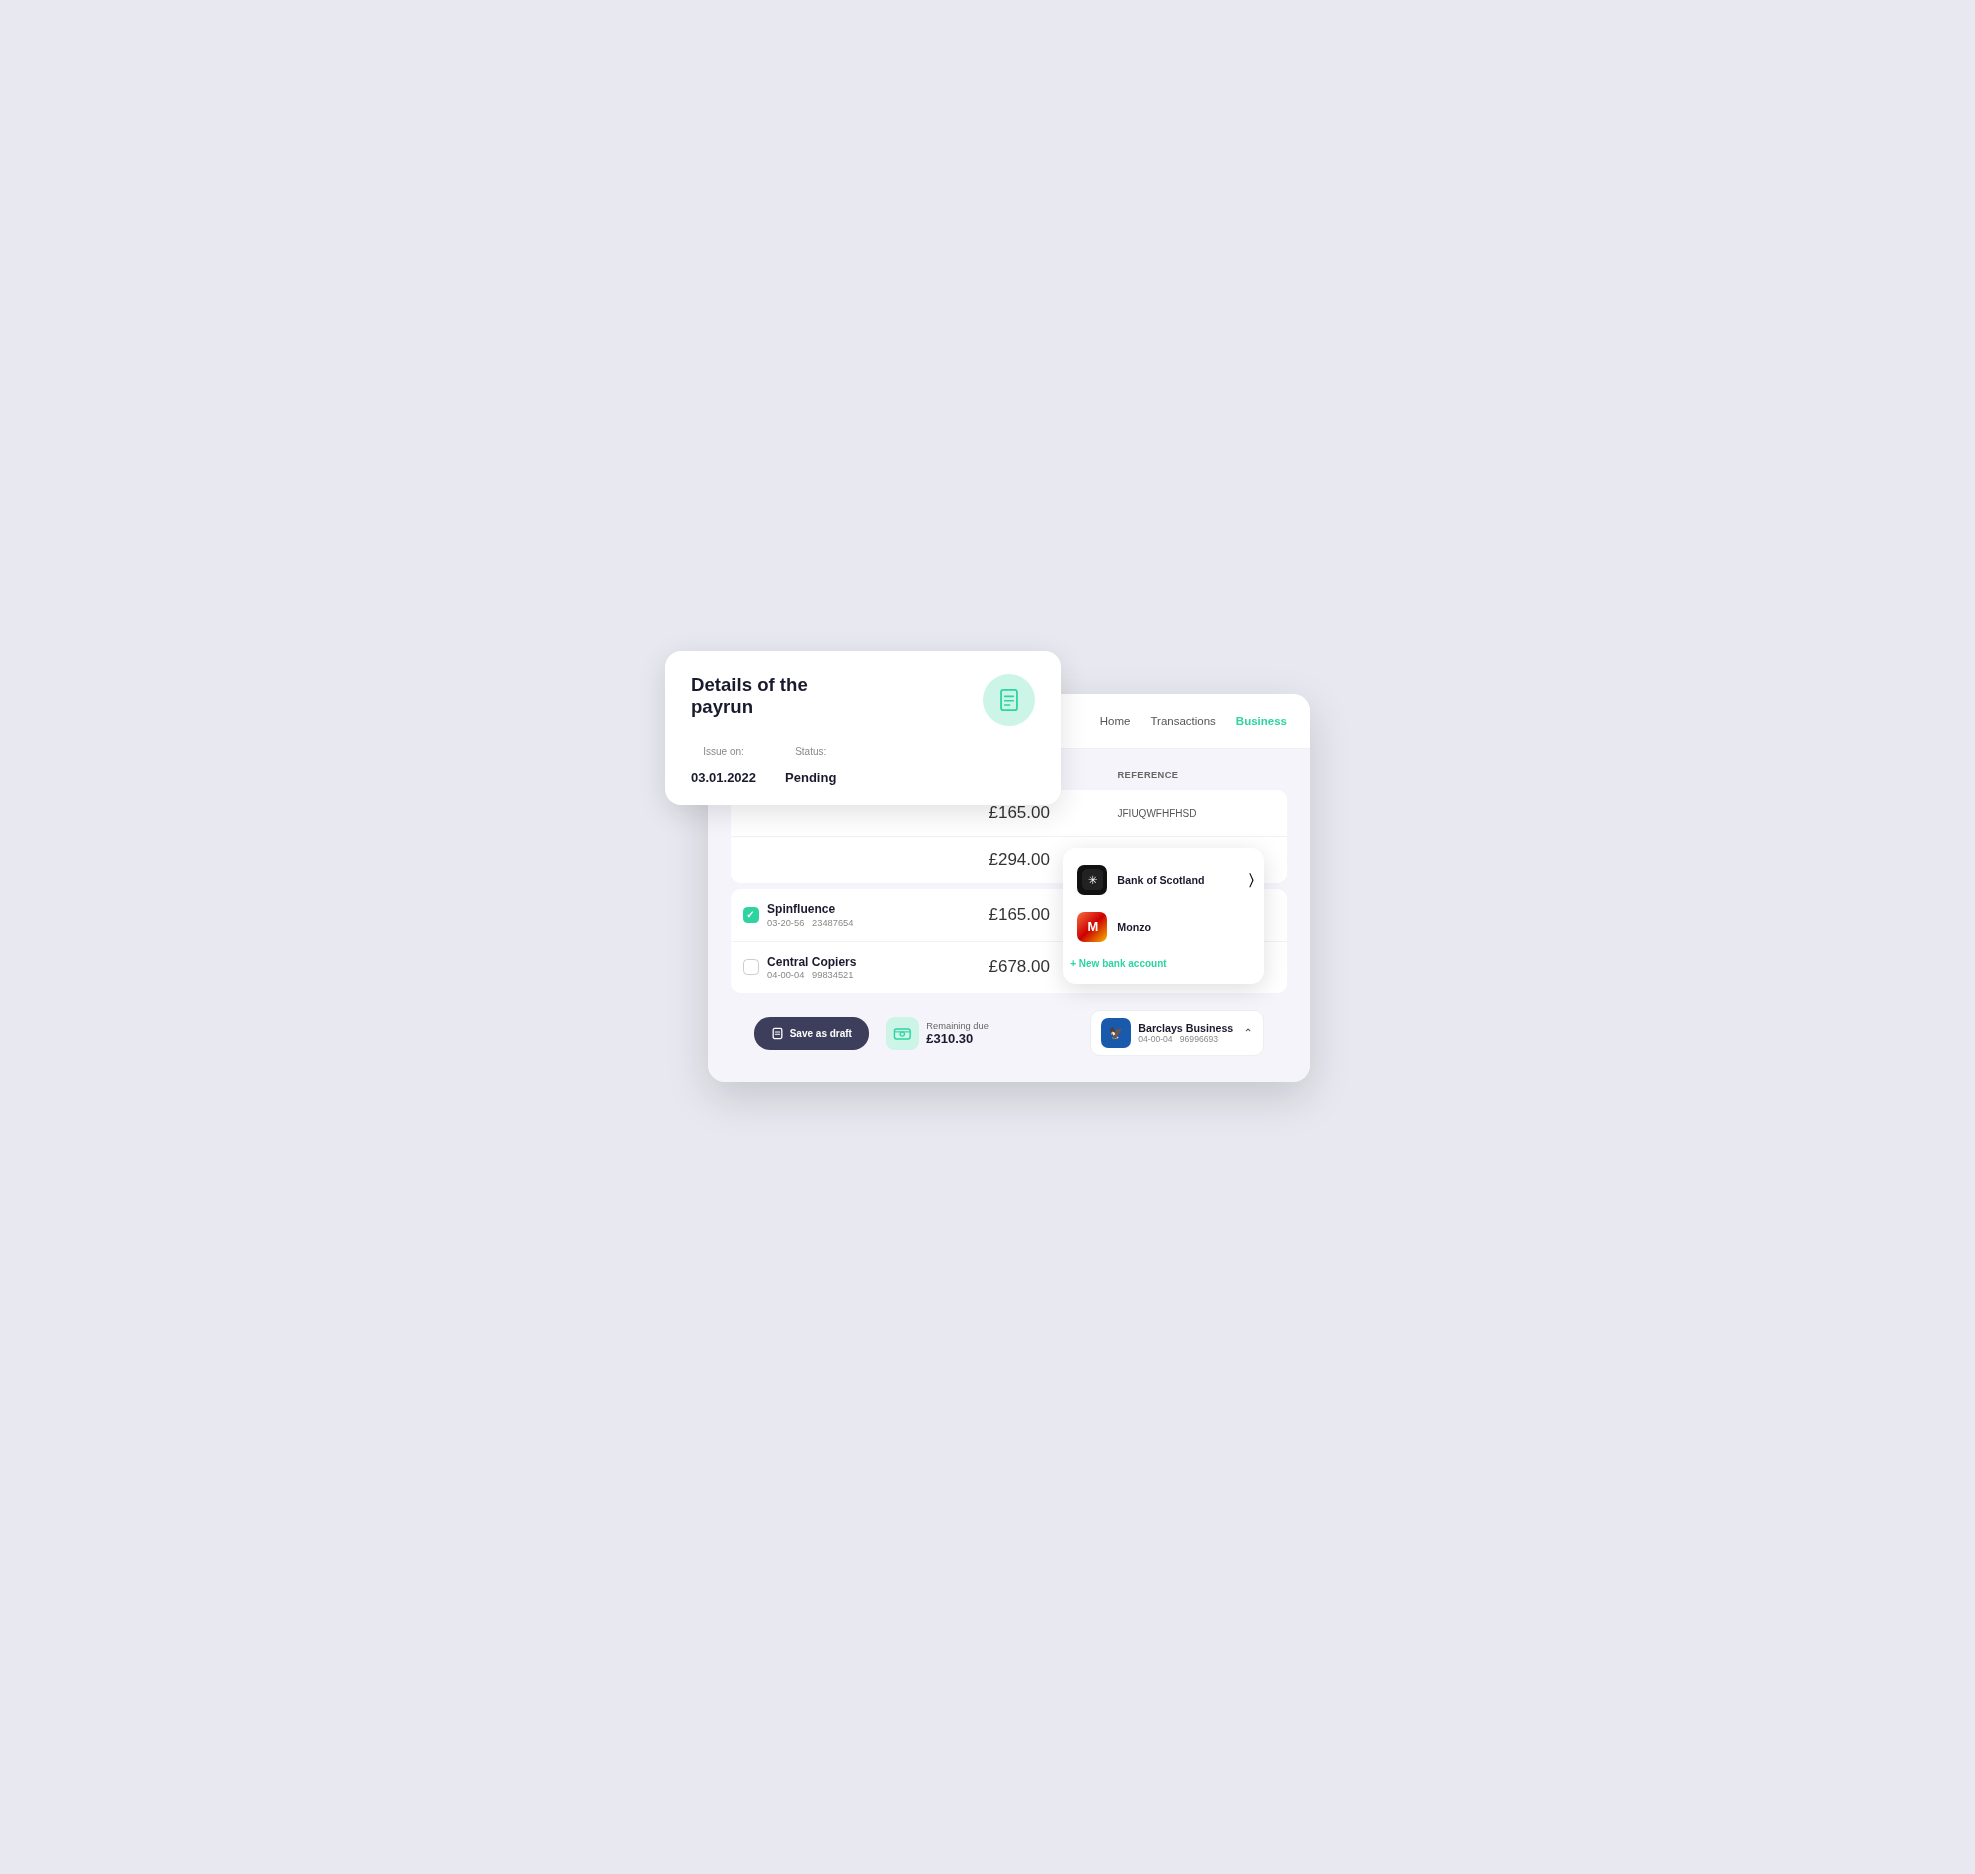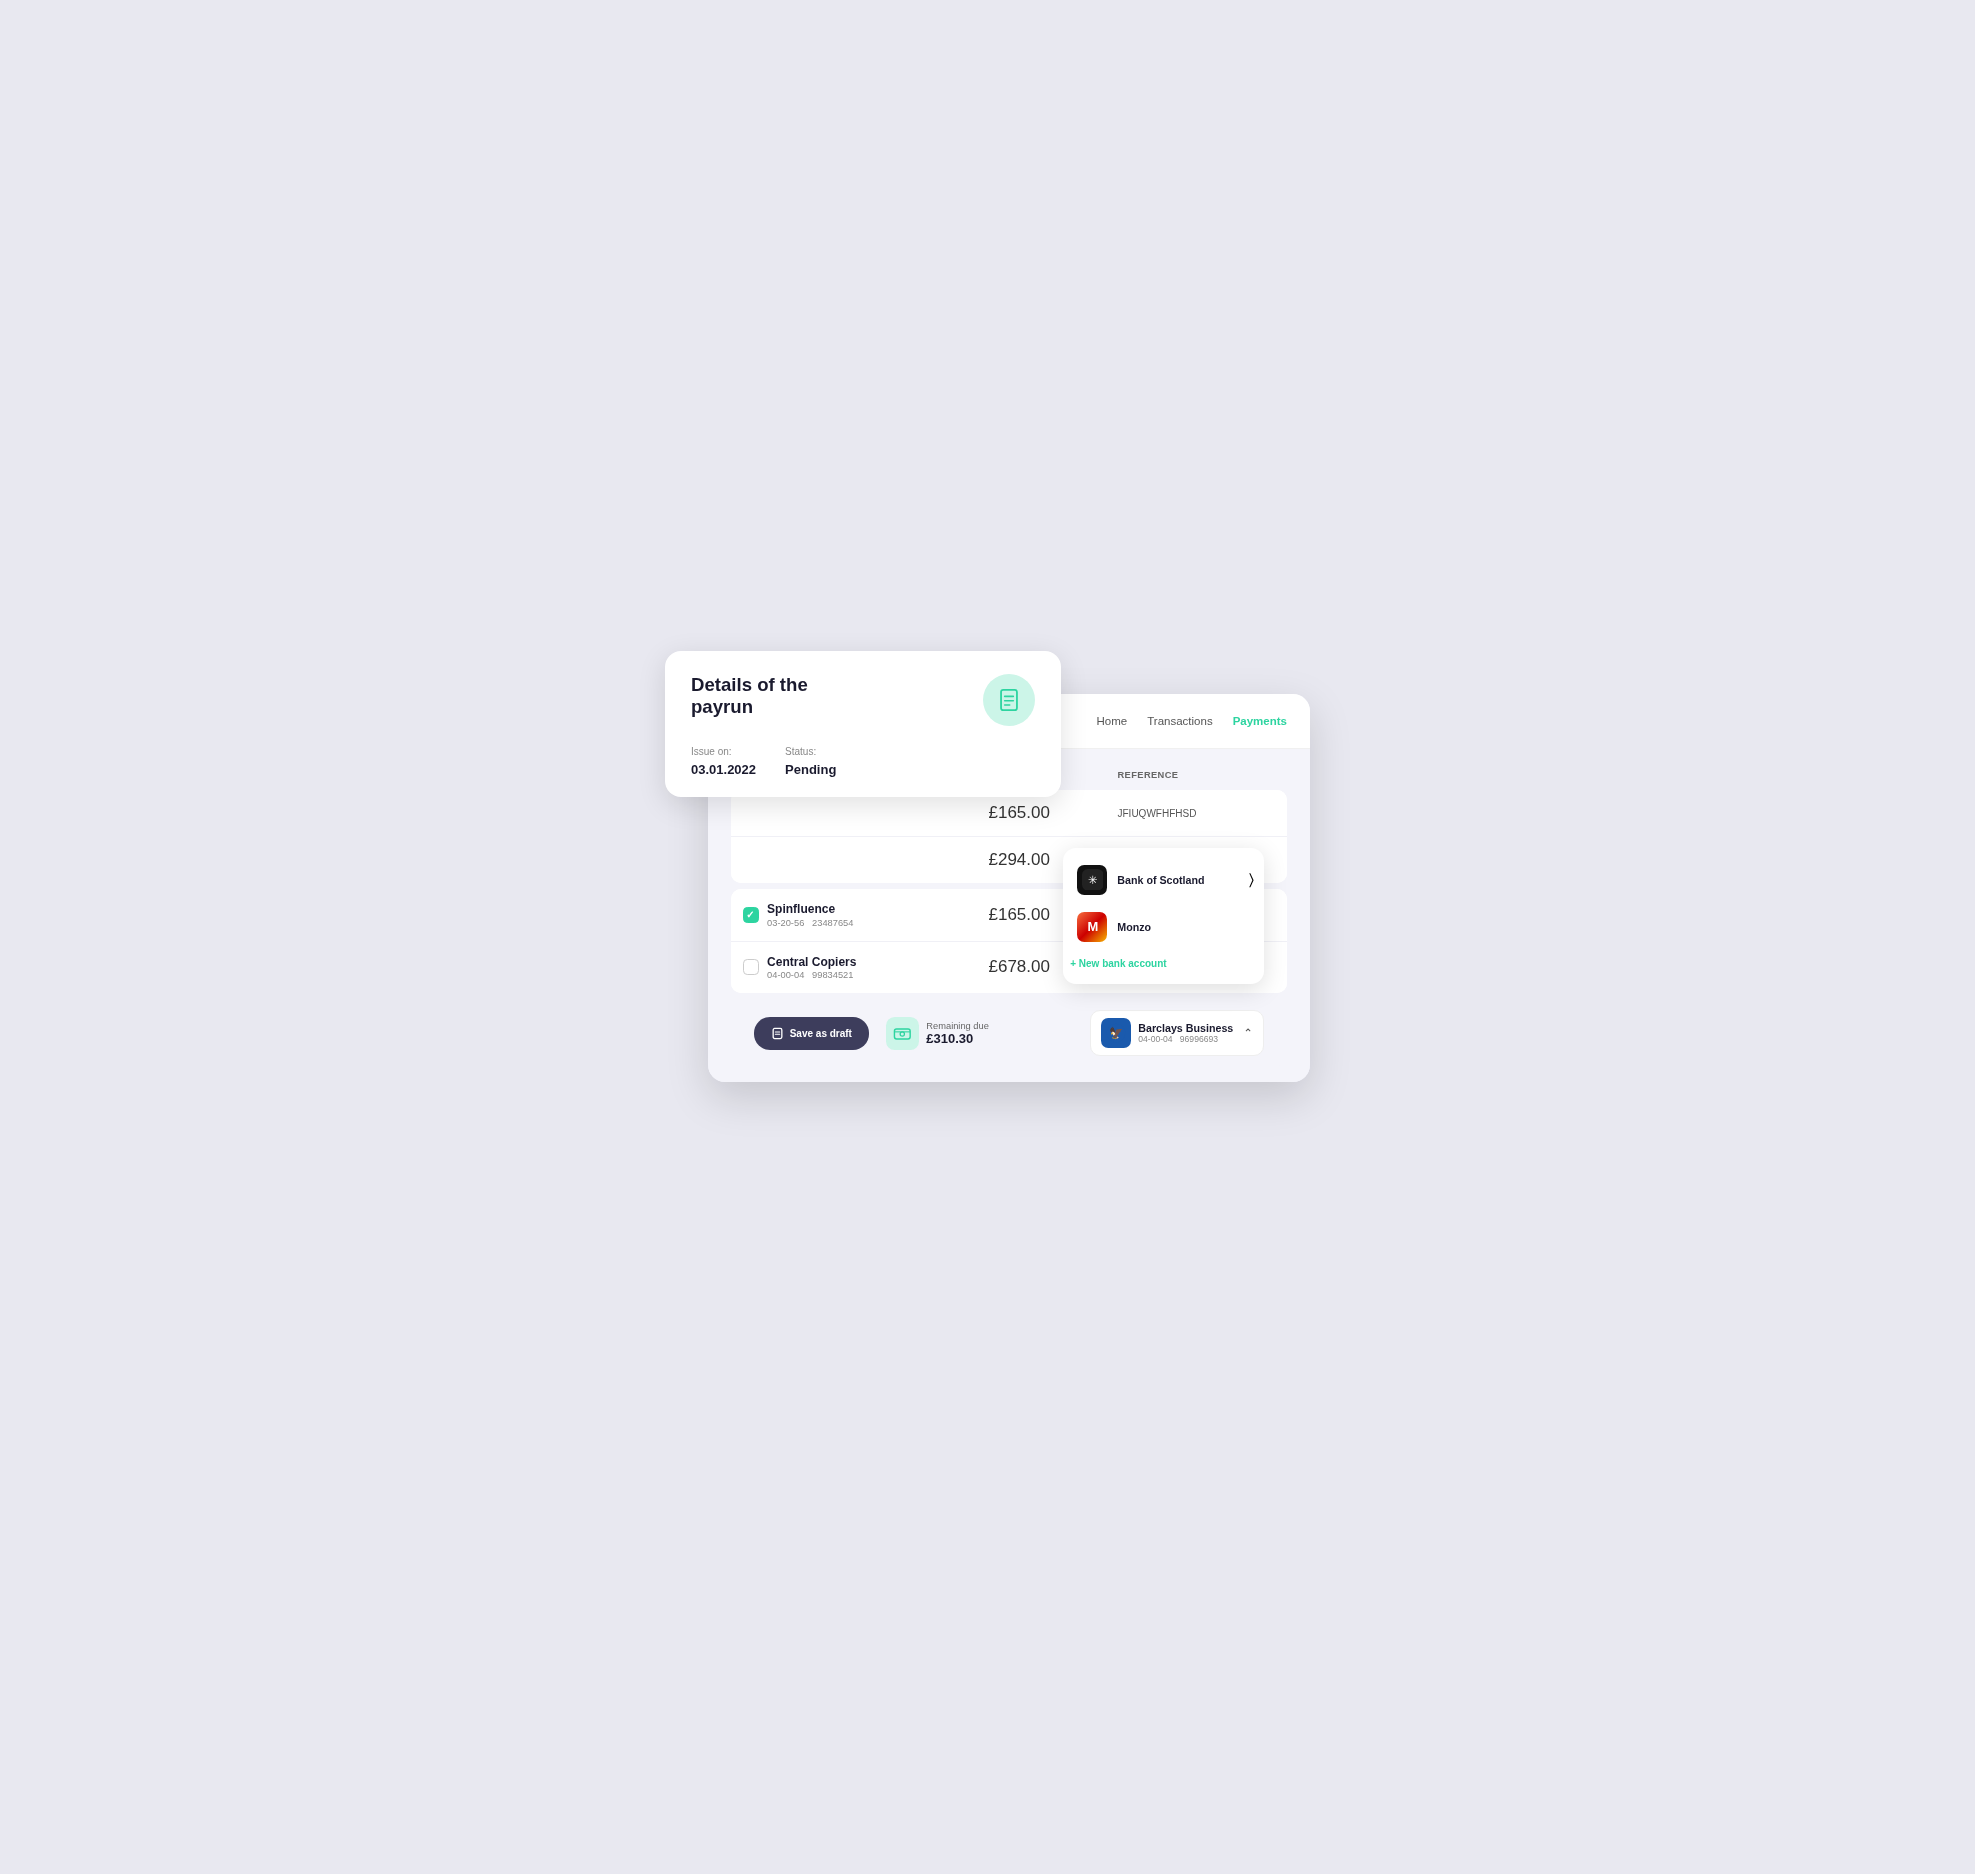--- a/index.html
+++ b/index.html
@@ -314,21 +314,22 @@
     .details-meta {
       display: flex;
       gap: 29px;
       margin-top: 8.6px;
     }
 
     .meta-item label {
       font-size: 10px;
       color: #888;
       display: block;
-      margin-bottom: 5px;
+      margin-bottom: 13px;
+      text-align: center;
     }
 
     .meta-item .meta-value {
       font-size: 13px;
       font-weight: 700;
       color: #1a1a2e;
     }
 
     
     .bank-dropdown {
@@ -433,21 +434,21 @@
         <span class="search-icon-svg">
           <svg width="13" height="13" viewBox="0 0 18 18" fill="none">
             <circle cx="7.5" cy="7.5" r="5.5" stroke="#aaa" stroke-width="2"></circle>
             <line x1="11.5" y1="11.5" x2="16" y2="16" stroke="#aaa" stroke-width="2" stroke-linecap="round"></line>
           </svg>
         </span>
       </div>
       <div class="nav-links">
         <a class="nav-link">Home</a>
         <a class="nav-link">Transactions</a>
-        <a class="nav-link active">Payments</a>
+        <a class="nav-link active">Business</a>
       </div>
     </div>
 
     <div class="table-area">
 
       <div class="table-header">
         <div class="table-header-cell"></div>
         <div class="table-header-cell">AMOUNT</div>
         <div class="table-header-cell">REFERENCE</div>
       </div>

